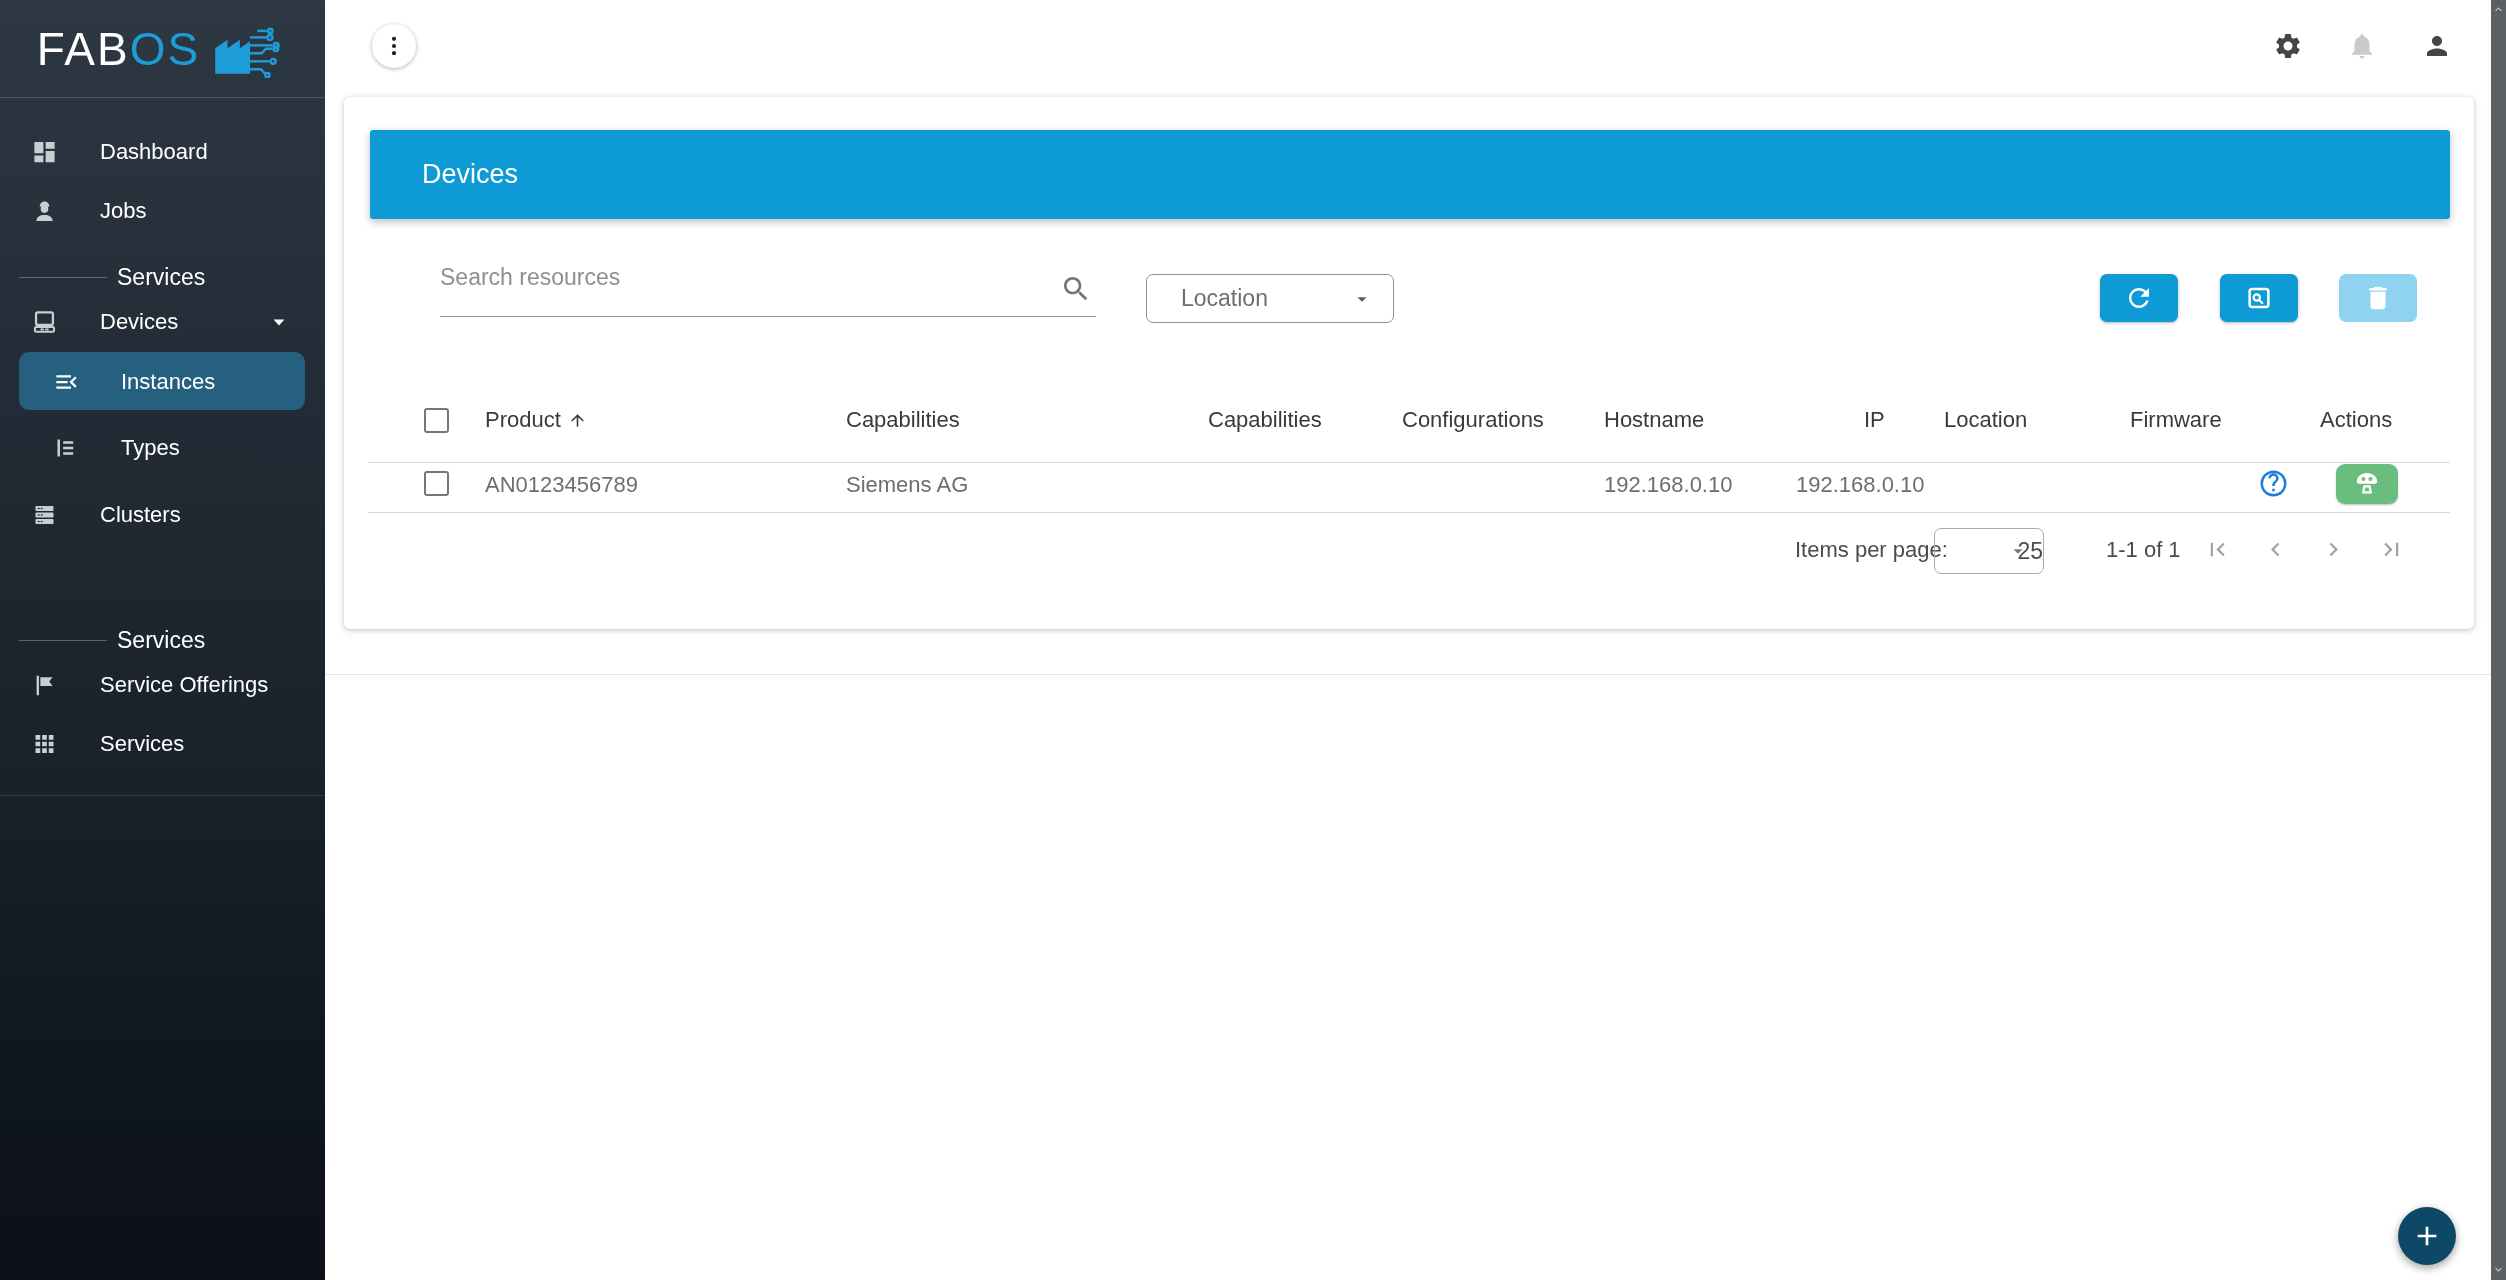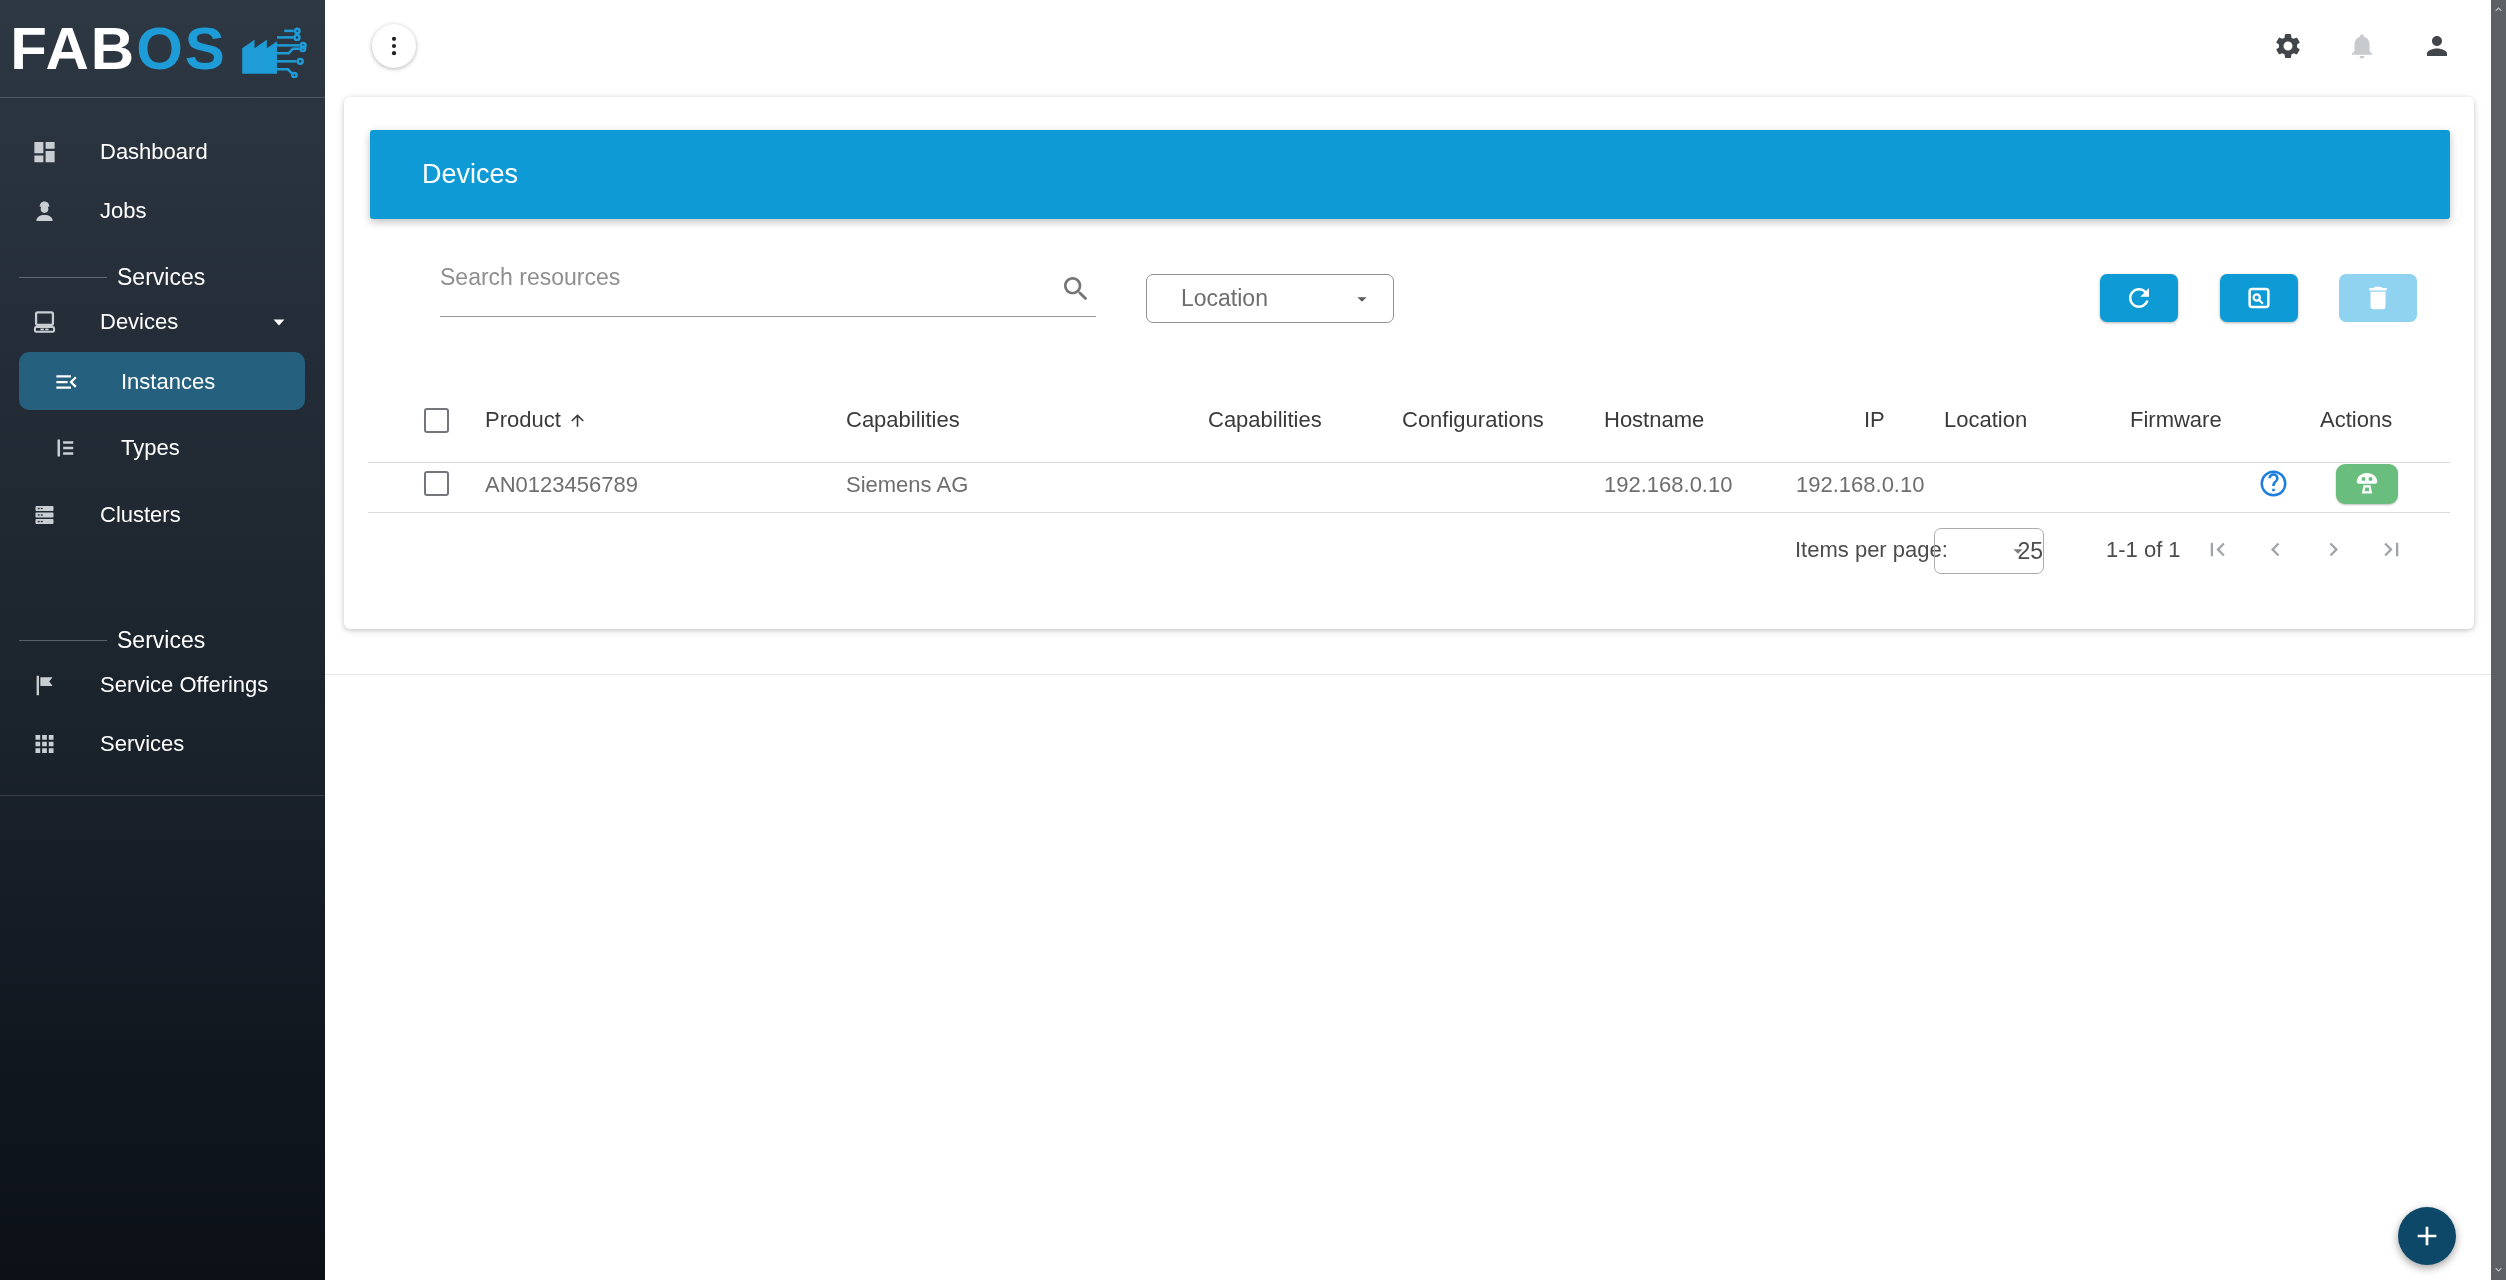--- a/index.html
+++ b/index.html
@@ -13,21 +13,21 @@
   
   .sidebar {
     position:absolute; left:0; top:0; width:325px; height:1280px;
     background:linear-gradient(180deg,#2e3842 0%, #242d37 28%, #1a222b 58%, #10161e 85%, #0c1118 100%);
   }
   .logo {
     position:absolute; left:0; top:0; width:325px; height:98px;
     display:flex; align-items:center; justify-content:center; gap:12px;
     border-bottom:1px solid rgba(255,255,255,.16);
   }
-  .logo-text { font-size:60px; font-weight:700; letter-spacing:2px; color:#fff; line-height:1; }
+  .logo-text { font-size:46px; font-weight:400; letter-spacing:2px; color:#fff; line-height:1; }
   .logo-os { color:var(--brand-blue); }
   .logo-mark { width:76px; height:58px; }
 
   .nav-item { position:absolute; left:0; width:325px; height:59px; cursor:pointer; }
   .nav-icon { position:absolute; left:31px; top:50%; transform:translateY(-50%); width:27px; height:27px; color:#c9ced3; }
   .nav-icon svg { width:100%; height:100%; display:block; }
   .nav-label { position:absolute; left:100px; top:50%; transform:translateY(-50%); color:#ffffff; font-size:22px; font-weight:500; white-space:nowrap; }
   .nav-item.child .nav-icon { left:53px; }
   .nav-item.child .nav-label { left:121px; }
   .nav-chevron { position:absolute; left:266px; top:50%; transform:translateY(-50%); width:26px; height:26px; color:#ffffff; }

